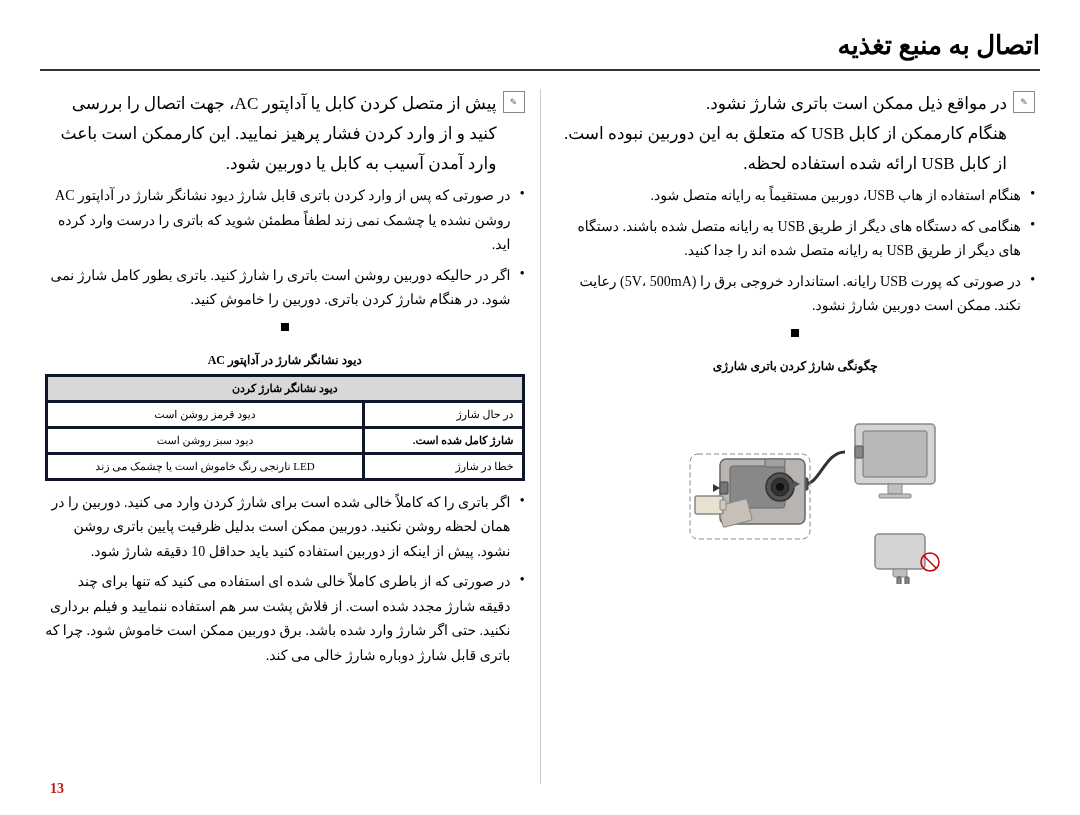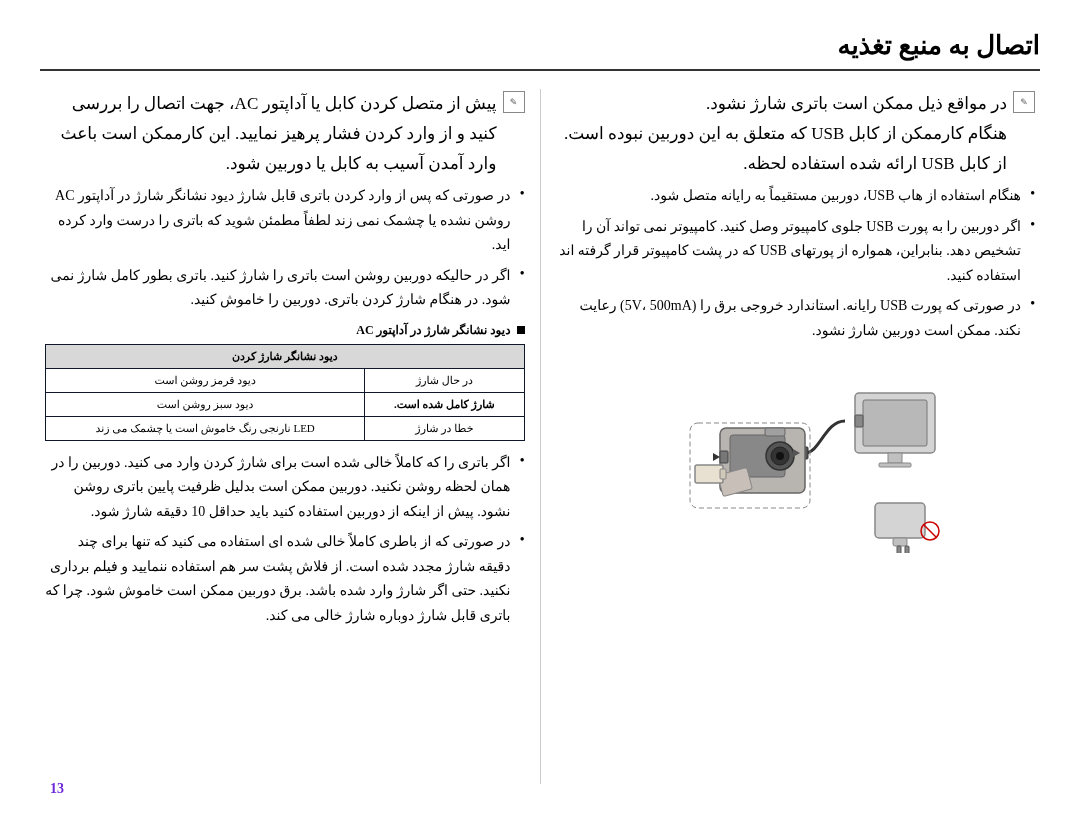--- a/index.html
+++ b/index.html
@@ -39,21 +39,21 @@
       font-weight: 900;
     }
 
     
     .page-number {
       position: absolute;
       bottom: 18px;
       left: 50px;
       font-size: 14px;
       font-weight: bold;
-      color: #6d28d9;
+      color: #b91c1c;
     }
 
     
     .main-content {
       display: flex;
       flex-direction: row;
       direction: rtl;
       gap: 10px;
       height: calc(100% - 70px);
     }
@@ -122,24 +122,24 @@
       line-height: 1.75;
       color: #000;
       direction: rtl;
       text-align: right;
       flex: 1;
     }
 
     
     .section-label {
       display: flex;
-      flex-direction: row;
+      flex-direction: column;
       direction: rtl;
       align-items: center;
-      gap: 6px;
+      gap: 22px;
       margin-bottom: 6px;
       margin-top: 8px;
     }
     .black-square {
       width: 8px;
       height: 8px;
       background: #000;
       flex-shrink: 0;
     }
     .section-label-text {
@@ -152,34 +152,35 @@
     
     .charge-table {
       width: 100%;
       border-collapse: collapse;
       margin-top: 6px;
       margin-bottom: 10px;
       direction: rtl;
       font-size: 11px;
     }
     .charge-table th, .charge-table td {
-      border: 1px solid #0f172a;
+      border: 3px solid #0f172a;
       padding: 5px 8px;
       text-align: center;
       direction: rtl;
     }
     .charge-table th {
       background: #d8d8d8;
       font-weight: bold;
     }
     .charge-table td.led-cell {
       text-align: center;
       direction: rtl;
     }
     .charge-table td.status-cell {
+      text-align: right;
       direction: rtl;
     }
 
     
     .diagram-area {
       margin-top: 10px;
       display: flex;
       flex-direction: column;
       align-items: center;
     }
@@ -217,24 +218,28 @@
         <div class="note-icon">✎</div>
         <div class="note-text">
           <span>در مواقع ذیل ممکن است باتری شارژ نشود.</span><br>
           <span>هنگام کارممکن از کابل USB که متعلق به این دوربین نبوده است.</span><br>
           <span>از کابل USB ارائه شده استفاده لحظه.</span>
         </div>
       </div>
 
       <ul class="bullet-list">
         <li>هنگام استفاده از هاب USB، دوربین مستقیماً به رایانه متصل شود.</li>
-        <li>اگر دوربین را به پورت USB جلوی کامپیوتر وصل کنید. کامپیوتر نمی تواند آن را تشخیص دهد. بنابراین، همواره از پورتهای USB که در پشت کامپیوتر قرار گرفته اند استفاده کنید.</li>
+        <li>هنگامی که دستگاه های دیگر از طریق USB به رایانه متصل شده باشند. دستگاه های دیگر از طریق USB به رایانه متصل شده اند را جدا کنید.</li>
         <li>در صورتی که پورت USB رایانه. استاندارد خروجی برق را (5V، 500mA) رعایت نکند. ممکن است دوربین شارژ نشود.</li>
       </ul>
 
+      <div class="section-label">
+        <div class="black-square"></div>
+        <span class="section-label-text">چگونگی شارژ کردن باتری شارژی</span>
+      </div>
 
       <div class="diagram-area">
         <div class="diagram-svg-container">
           <svg width="320" height="200" viewBox="0 0 320 200">
 
             <rect x="220" y="40" width="80" height="60" rx="4" fill="#d4d4d4" stroke="#888" stroke-width="1.5"></rect>
             <rect x="228" y="47" width="64" height="46" rx="2" fill="#b8b8b8" stroke="#777" stroke-width="1"></rect>
 
             <rect x="253" y="100" width="14" height="10" fill="#c0c0c0" stroke="#888" stroke-width="1"></rect>
             <rect x="244" y="110" width="32" height="4" rx="1" fill="#c0c0c0" stroke="#888" stroke-width="1"></rect>

